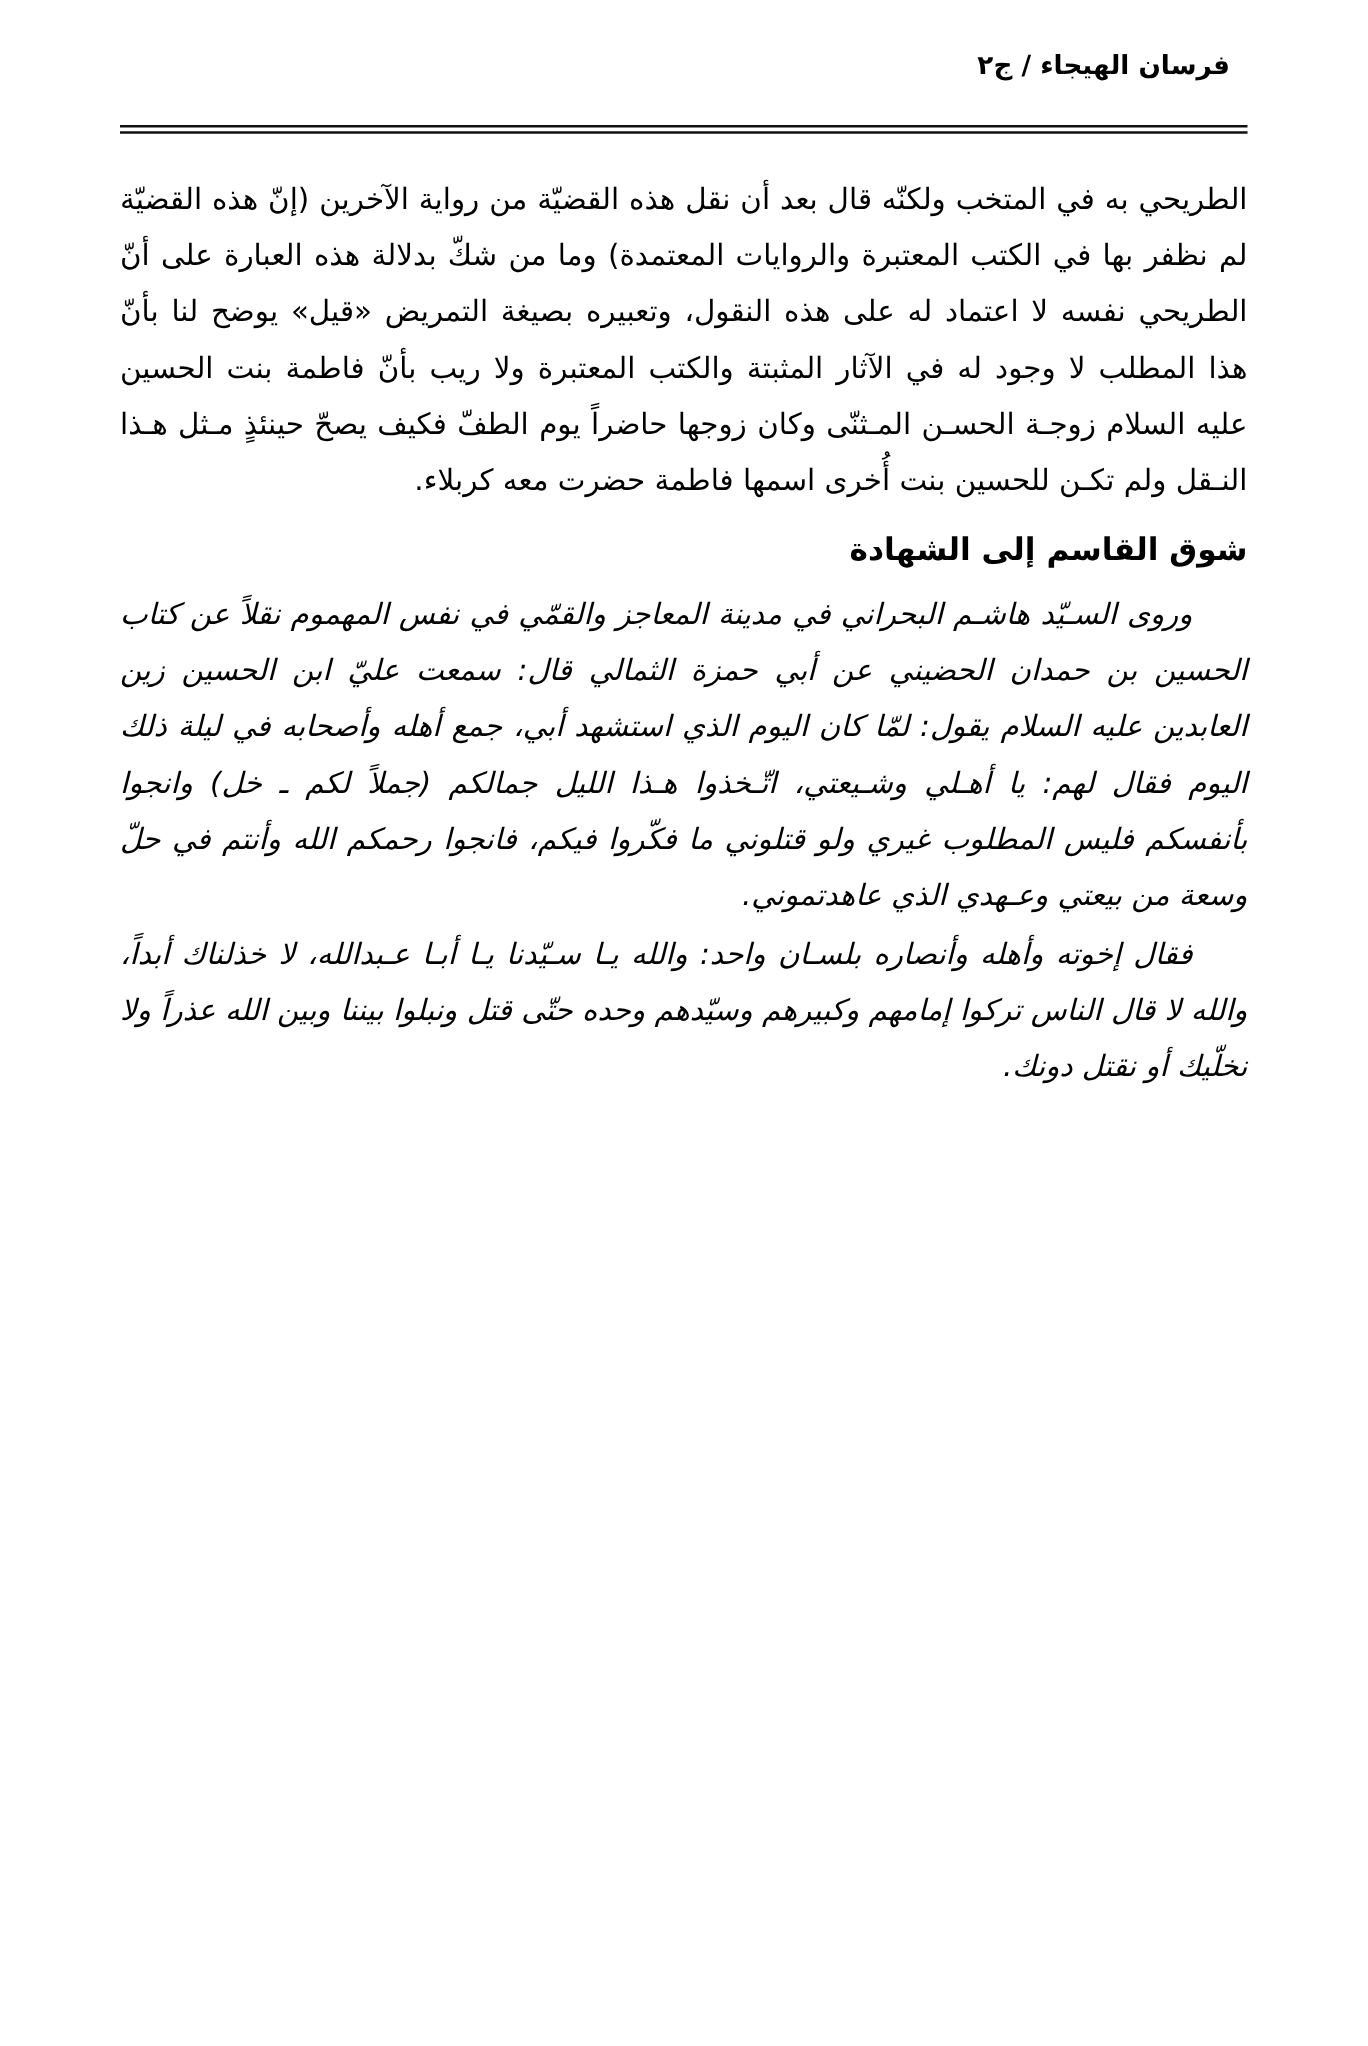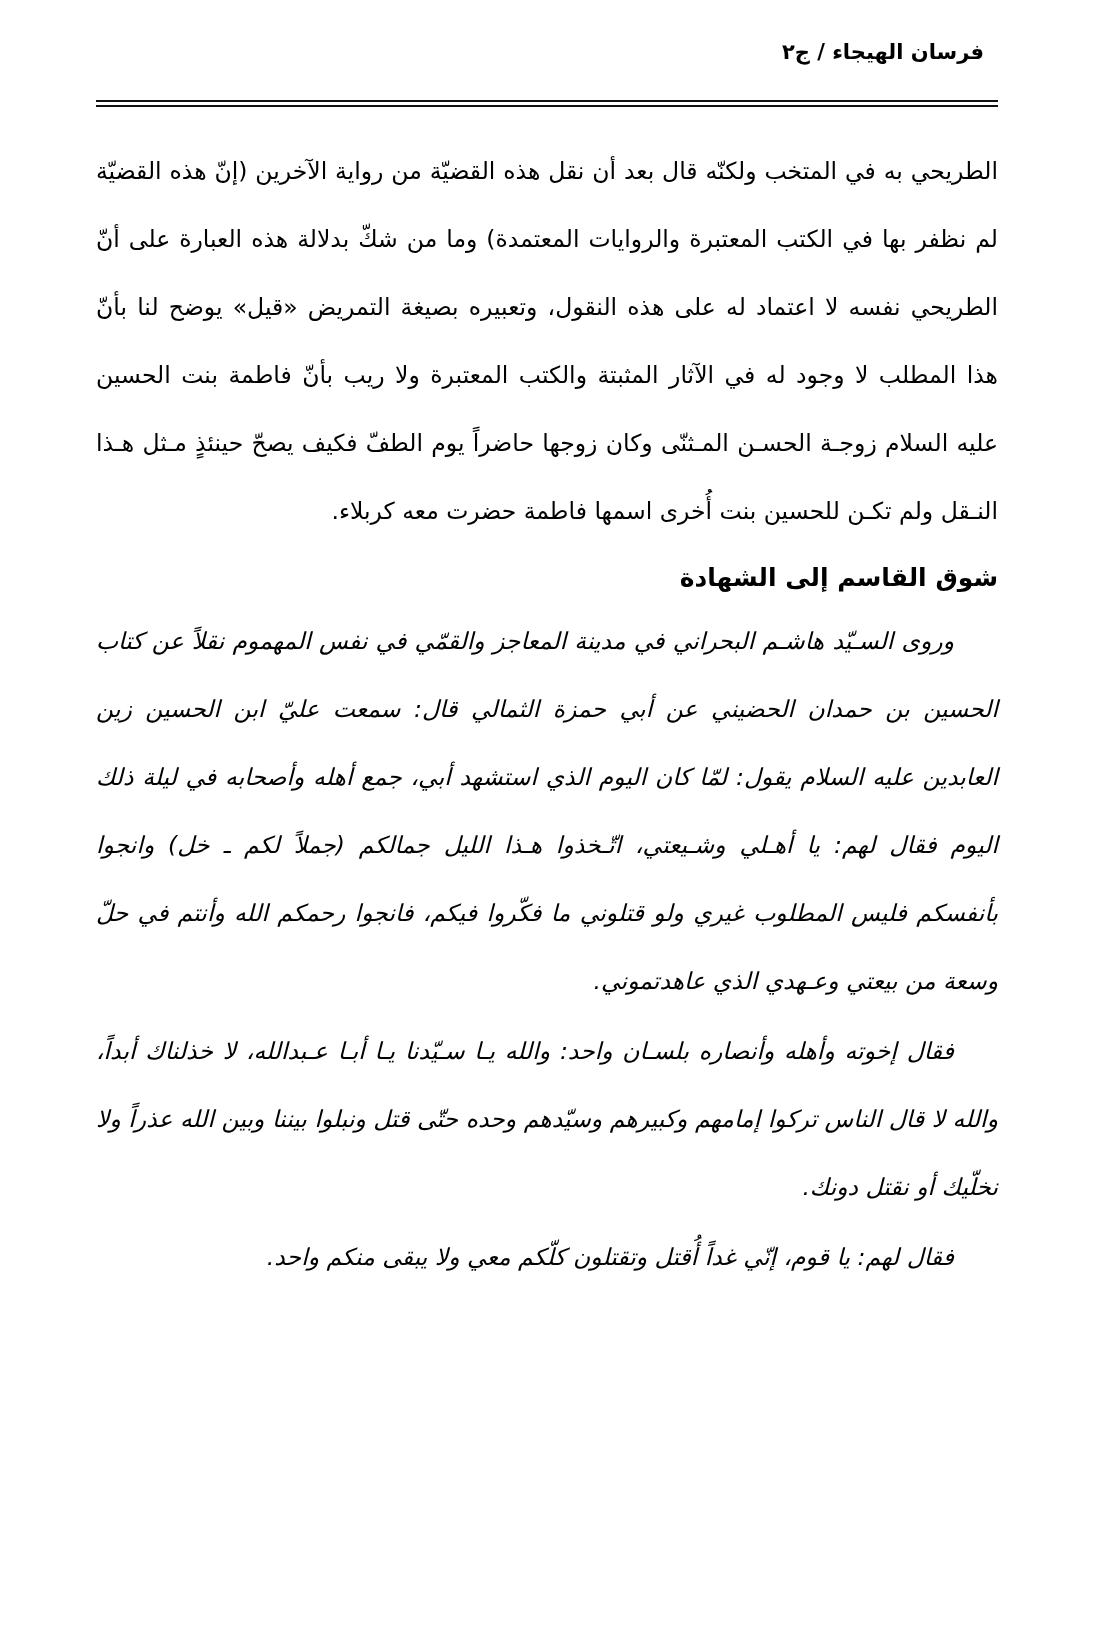--- a/index.html
+++ b/index.html
@@ -92,21 +92,21 @@
   .rule-double:before { top: 0px; }
   .rule-double:after  { top: 5px; height: 1.5px; }
 
   
   .content {
     margin-top: 30px;
   }
   p.para {
     margin: 0 0 2px 0;
     font-size: 23.5px;
-    line-height: 68px;
+    line-height: 45px;
     text-align: justify;
     text-align-last: justify;
     letter-spacing: 0px;
     font-family: "DejaVu Sans", sans-serif;
   }
   p.para.last-right {
     text-align-last: right;
   }
   p.indent {
     text-indent: 44px;
@@ -135,17 +135,16 @@
   <div class="content">
 
     <p class="para last-right">الطريحي به في المتخب ولكنّه قال بعد أن نقل هذه القضيّة من رواية الآخرين (إنّ هذه القضيّة لم نظفر بها في الكتب المعتبرة والروايات المعتمدة) وما من شكّ بدلالة هذه العبارة على أنّ الطريحي نفسه لا اعتماد له على هذه النقول، وتعبيره بصيغة التمريض «قيل» يوضح لنا بأنّ هذا المطلب لا وجود له في الآثار المثبتة والكتب المعتبرة ولا ريب بأنّ فاطمة بنت الحسين عليه السلام زوجـة الحسـن المـثنّى وكان زوجها حاضراً يوم الطفّ فكيف يصحّ حينئذٍ مـثل هـذا النـقل ولم تكـن للحسين بنت أُخرى اسمها فاطمة حضرت معه كربلاء.</p>
 
     <h2 class="section-heading">شوق القاسم إلى الشهادة</h2>
 
     <p class="para indent last-right">وروى السـيّد هاشـم البحراني في مدينة المعاجز والقمّي في نفس المهموم نقلاً عن كتاب الحسين بن حمدان الحضيني عن أبي حمزة الثمالي قال: سمعت عليّ ابن الحسين زين العابدين عليه السلام يقول: لمّا كان اليوم الذي استشهد أبي، جمع أهله وأصحابه في ليلة ذلك اليوم فقال لهم: يا أهـلي وشـيعتي، اتّـخذوا هـذا الليل جمالكم (جملاً لكم ـ خل) وانجوا بأنفسكم فليس المطلوب غيري ولو قتلوني ما فكّروا فيكم، فانجوا رحمكم الله وأنتم في حلّ وسعة من بيعتي وعـهدي الذي عاهدتموني.</p>
 
     <p class="para indent last-right">فقال إخوته وأهله وأنصاره بلسـان واحد: والله يـا سـيّدنا يـا أبـا عـبدالله، لا خذلناك أبداً، والله لا قال الناس تركوا إمامهم وكبيرهم وسيّدهم وحده حتّى قتل ونبلوا بيننا وبين الله عذراً ولا نخلّيك أو نقتل دونك.</p>
 
-    <p class="para indent last-right">فقال لهم: يا قوم، إنّي غداً أُقتل وتقتلون كلّكم معي ولا يبقى منكم واحد.</p>
 
 
   </div>
 </div>
 
 </body></html>

